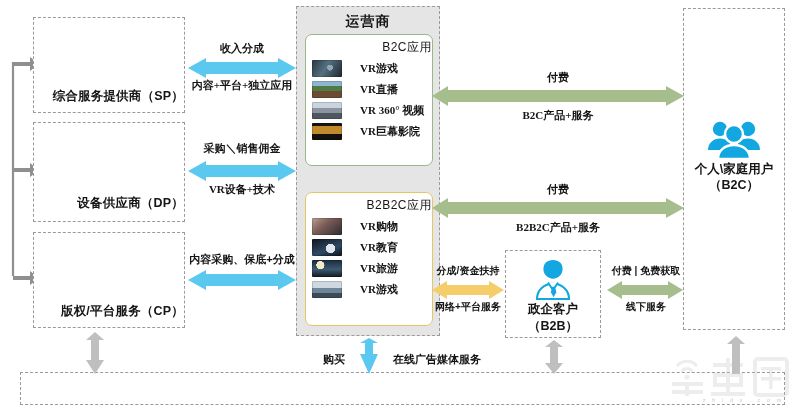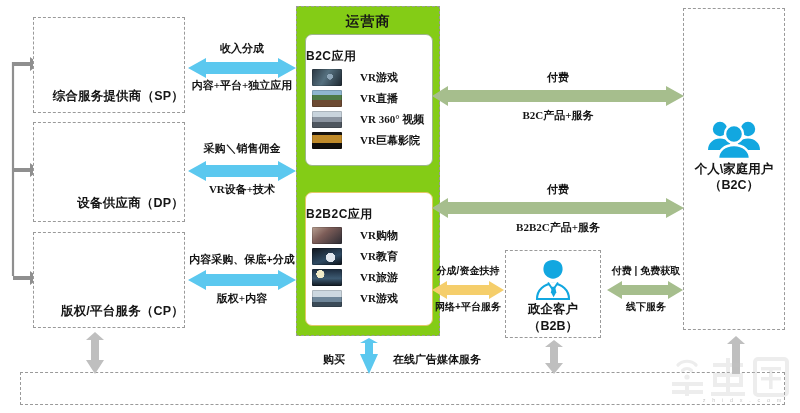--- a/index.html
+++ b/index.html
@@ -23,34 +23,34 @@
     font-weight:bold;
     font-size:12.5px;
     letter-spacing:.2px;
     color:#161616;
     line-height:1.25;
     margin-top:32px;
   }
 
   
   #operator{position:absolute;left:296px;top:6px;width:144px;height:330px;
-    border:1px dashed #9a9a9a;background:#84cc16;box-sizing:border-box;}
+    border:1px dashed #9a9a9a;background:#e5e5e5;box-sizing:border-box;}
   #operator-title{
     position:absolute;left:0;right:0;top:6px;text-align:center;
     font-weight:bold;font-size:14px;color:#161616;letter-spacing:1px;
   }
   .appcard{
     position:absolute;left:8px;width:128px;
     border:1px solid #9cb58a;border-radius:7px;background:#fff;
     box-sizing:border-box;
   }
   .appcard.b2b2c{border-color:#e3c765;}
   .appcard .cardtitle{
-    text-align:left;font-weight:bold;font-size:12px;color:#161616;
-    margin-top:13px;margin-bottom:2px;letter-spacing:.5px;
+    text-align:right;font-weight:normal;font-size:12px;color:#161616;
+    margin-top:4px;margin-bottom:2px;letter-spacing:.5px;
   }
   .approw{
     display:flex;align-items:center;height:20px;margin:1px 0 1px 6px;gap:12px;
   }
   .thumb{
     width:30px;height:17px;flex:0 0 30px;border-radius:1px;
     margin-right:6px;
     background:#3a4450;
     box-shadow:inset 0 0 0 1px rgba(0,0,0,.15);
   }
@@ -231,21 +231,20 @@
   <div class="lbl sans" style="left:186px;top:141px;width:112px;">采购＼销售佣金</div>
   <div class="lbl serif" style="left:186px;top:182px;width:112px;">VR设备+技术</div>
 
   <div class="harrow" style="left:188px;top:270px;">
     <svg width="108" height="20" viewBox="0 0 108 20">
       <path d="M18 4 L90 4 L90 0 L108 10 L90 20 L90 16 L18 16 L18 20 L0 10 L18 0 Z" fill="#5BC8EF"></path>
     </svg>
   </div>
   <div class="lbl sans" style="left:176px;top:252px;width:132px;">内容采购、保底+分成</div>
 
-  <div class="lbl serif" style="left:182px;top:291px;width:120px;">版权+内容</div>
 
   <div class="harrow" style="left:432px;top:86px;">
     <svg width="252" height="20" viewBox="0 0 252 20">
       <path d="M16 4 L234 4 L234 0 L252 10 L234 20 L234 16 L16 16 L16 20 L0 10 L16 0 Z" fill="#A6BE8D"></path>
     </svg>
   </div>
   <div class="lbl sans" style="left:432px;top:70px;width:252px;">付费</div>
   <div class="lbl serif" style="left:432px;top:108px;width:252px;">B2C产品+服务</div>
 
   <div class="harrow" style="left:432px;top:198px;">

